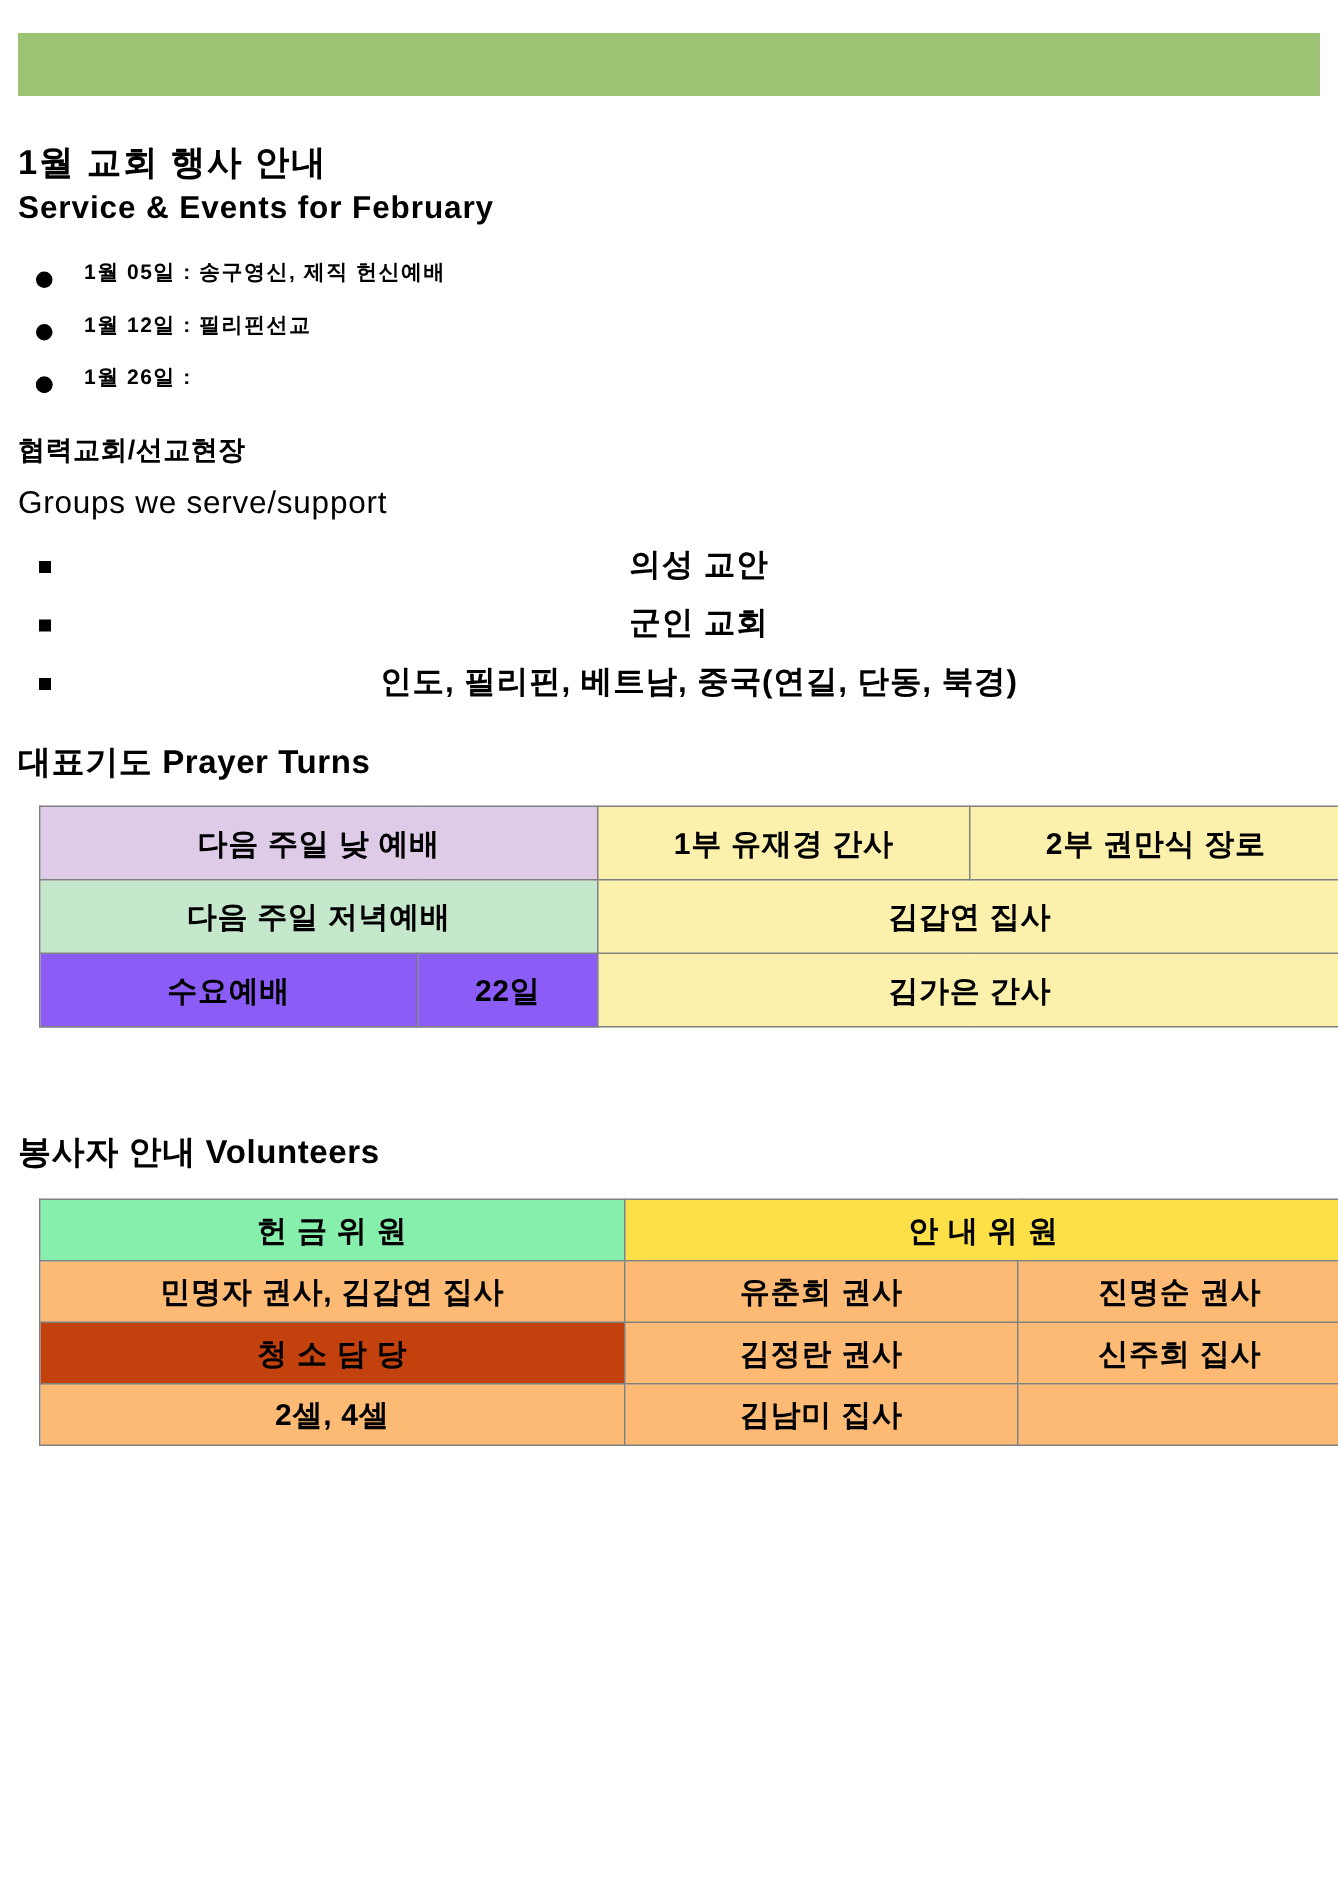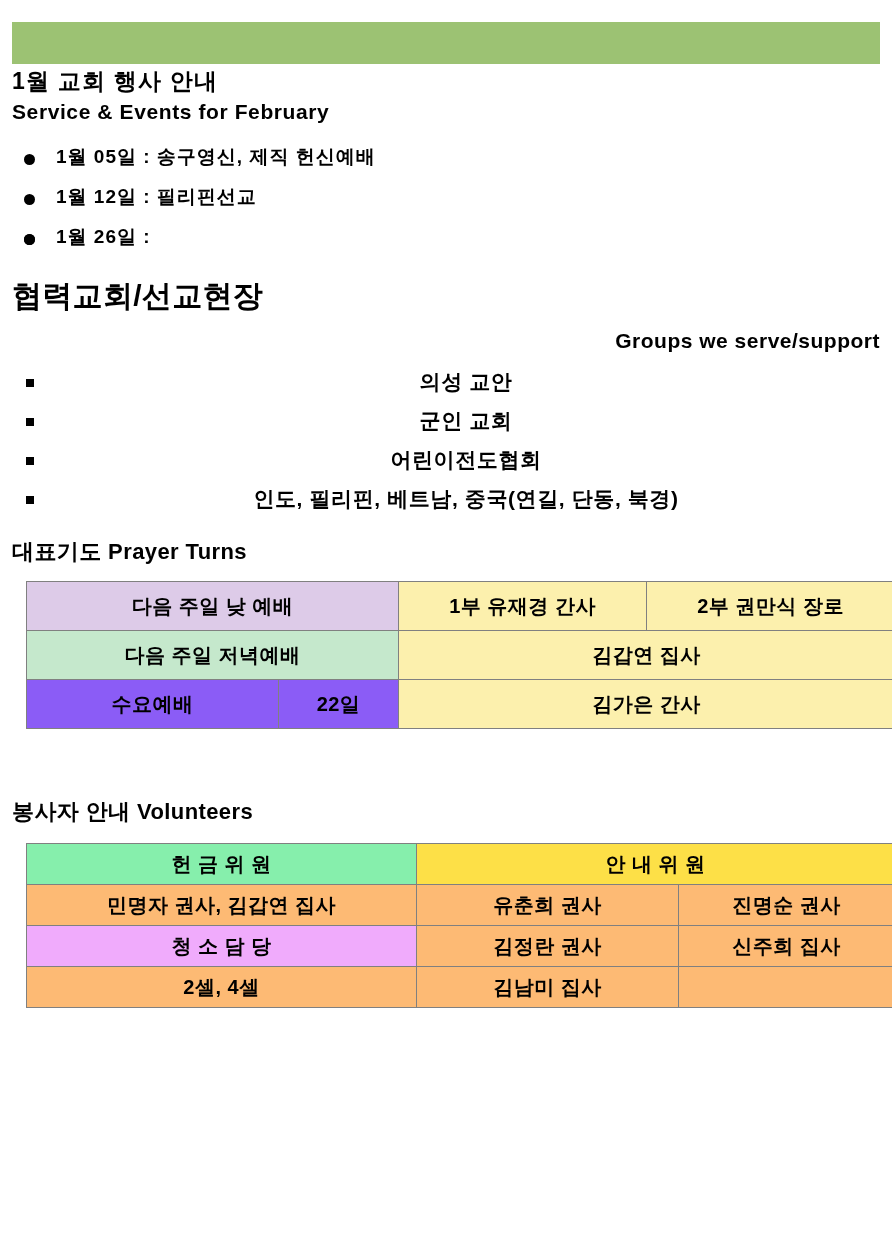--- a/index.html
+++ b/index.html
@@ -24,64 +24,63 @@
   .green-banner {
     margin: 22px 0 0 0;
     height: 42px;
     background: #9cc273;
     width: 868px;
   }
   .heading-ko {
     font-size: 23px;
     font-weight: bold;
     letter-spacing: 1.2px;
-    margin-top: 2px;
+    margin-top: 29px;
     line-height: 1.35;
   }
   .heading-en {
     font-size: 21px;
     font-weight: bold;
     letter-spacing: 0.6px;
     line-height: 1.45;
   }
   .event-list {
     list-style: none;
     margin: 20px 0 0 0;
     padding: 0;
   }
   .event-list li {
     position: relative;
     padding-left: 44px;
-    font-size: 19px;
+    font-size: 14px;
     font-weight: bold;
     letter-spacing: 1px;
     line-height: 1.0;
     margin-bottom: 21px;
   }
   .event-list li .bullet-disc {
     position: absolute;
     left: 12px;
     top: 7px;
     width: 11px;
     height: 11px;
     background: #000;
     border-radius: 50%;
   }
   .sub-heading-ko {
-    font-size: 30px;
+    font-size: 18px;
     font-weight: bold;
     letter-spacing: 0.3px;
     margin-top: 30px;
   }
   .sub-heading-en {
     font-size: 21px;
-    font-weight: bold;
+    font-weight: normal;
     letter-spacing: 0.5px;
     margin-top: 12px;
-    text-align: right;
   }
   .group-list {
     list-style: none;
     margin: 18px 0 0 0;
     padding: 0;
   }
   .group-list li {
     position: relative;
     padding-left: 40px;
     font-size: 21px;
@@ -120,21 +119,21 @@
     height: 44px;
     padding: 2px 4px;
     letter-spacing: 0.5px;
   }
   .c-purple { background: #ddcbe8; }
   .c-yellow { background: #fcf0ad; }
   .c-green  { background: #c5e8cc; }
   .c-blue   { background: #8b5cf6; }
   .c-pink   { background: #86efac; }
   .c-cyan   { background: #fde047; }
-  .c-lgreen { background: #f0abfc; }
+  .c-lgreen { background: #c2410c; }
   .c-white  { background: #fdba74; }
   .spacer-60 { height: 58px; }
   .vol-title {
     font-size: 22px;
     font-weight: bold;
     letter-spacing: 0.4px;
     margin-top: 10px;
     margin-bottom: 16px;
   }
   table.vol-table td {
@@ -174,24 +173,20 @@
   <div class="sub-heading-en">Groups we serve/support</div>
 
   <ul class="group-list">
     <li>
       <span class="bullet-square"></span>
       <span>의성 교안</span>
     </li>
     <li>
       <span class="bullet-square"></span>
       <span>군인 교회</span>
-    </li>
-    <li>
-      <span class="bullet-square"></span>
-      <span>어린이전도협회</span>
     </li>
     <li>
       <span class="bullet-square"></span>
       <span>인도, 필리핀, 베트남, 중국(연길, 단동, 북경)</span>
     </li>
   </ul>
 
   <div class="table-title">대표기도 Prayer Turns</div>
 
   <table class="doc-table">

